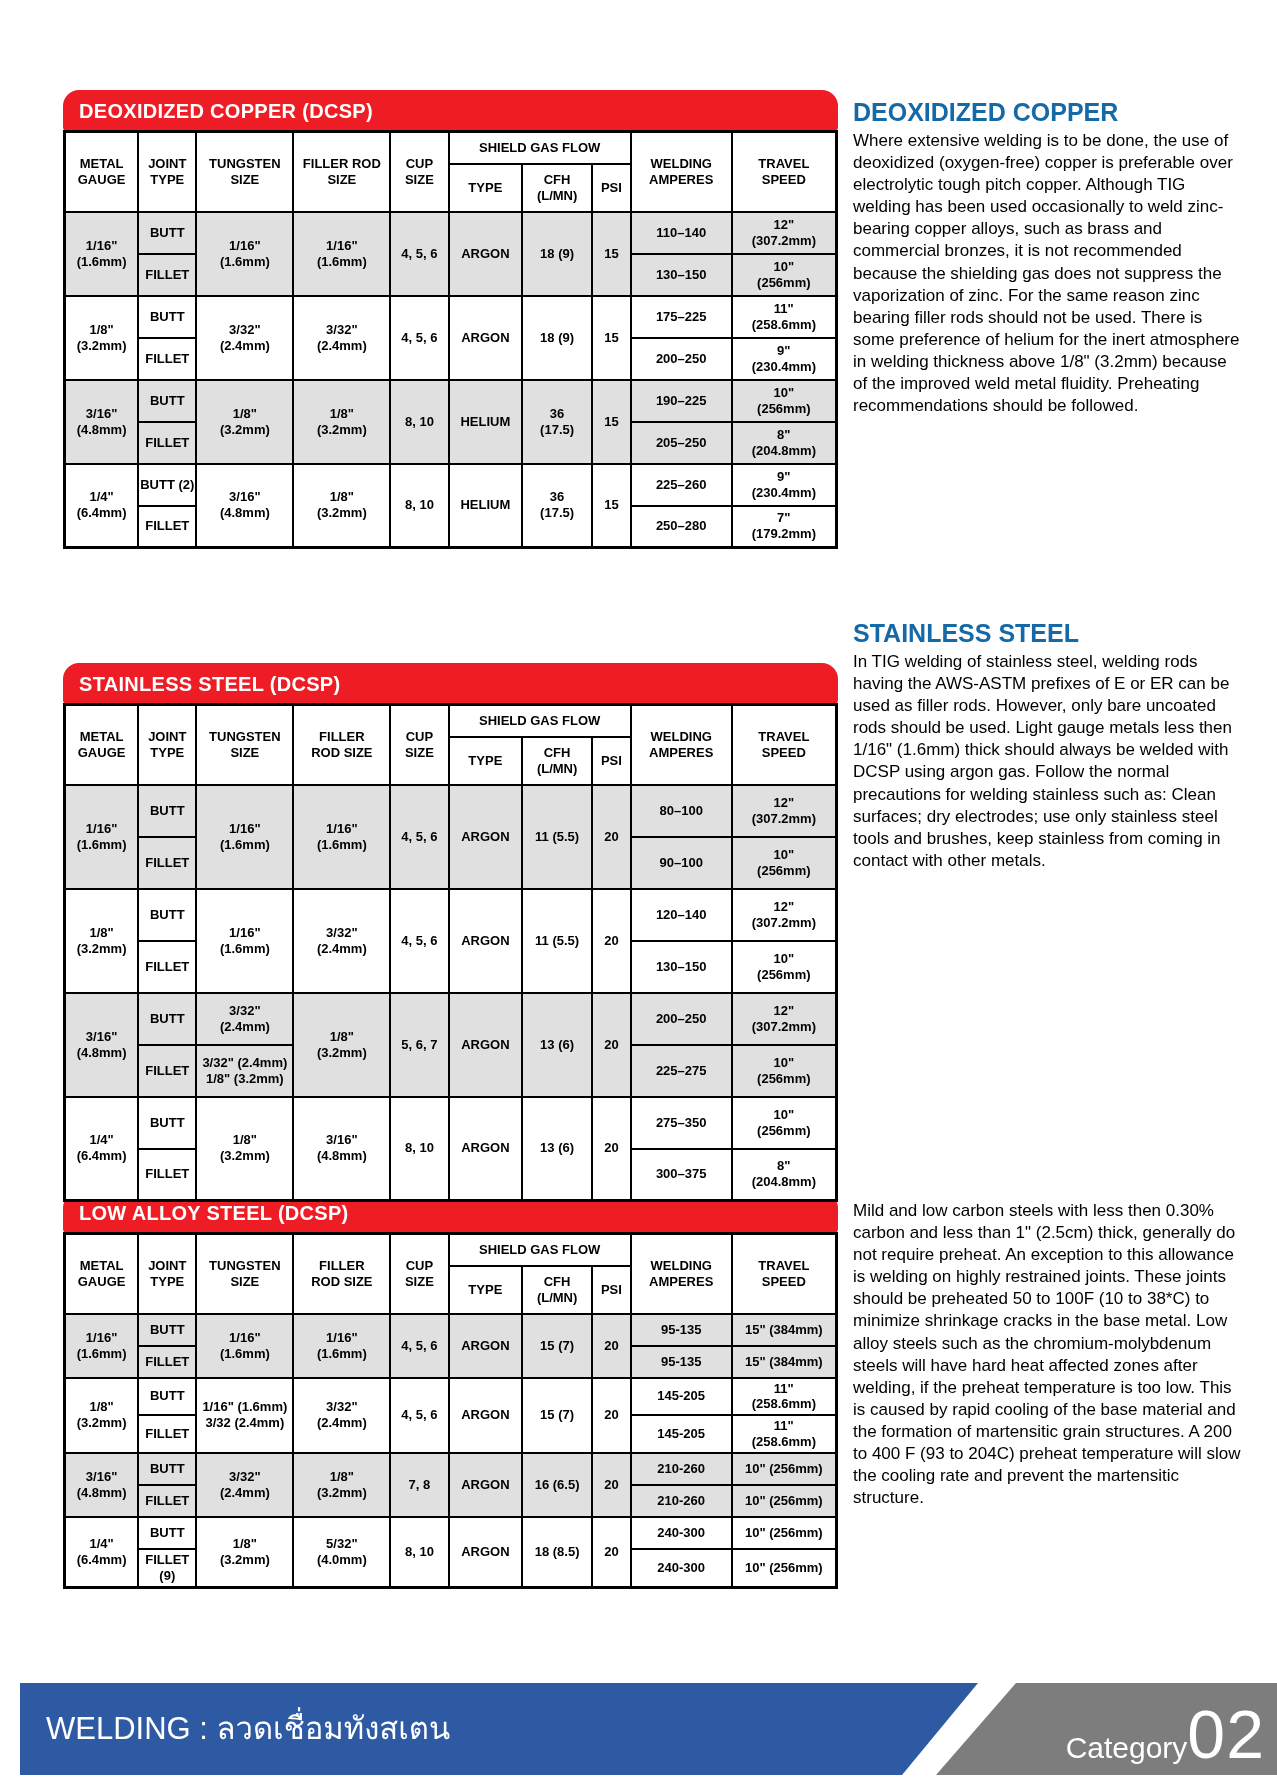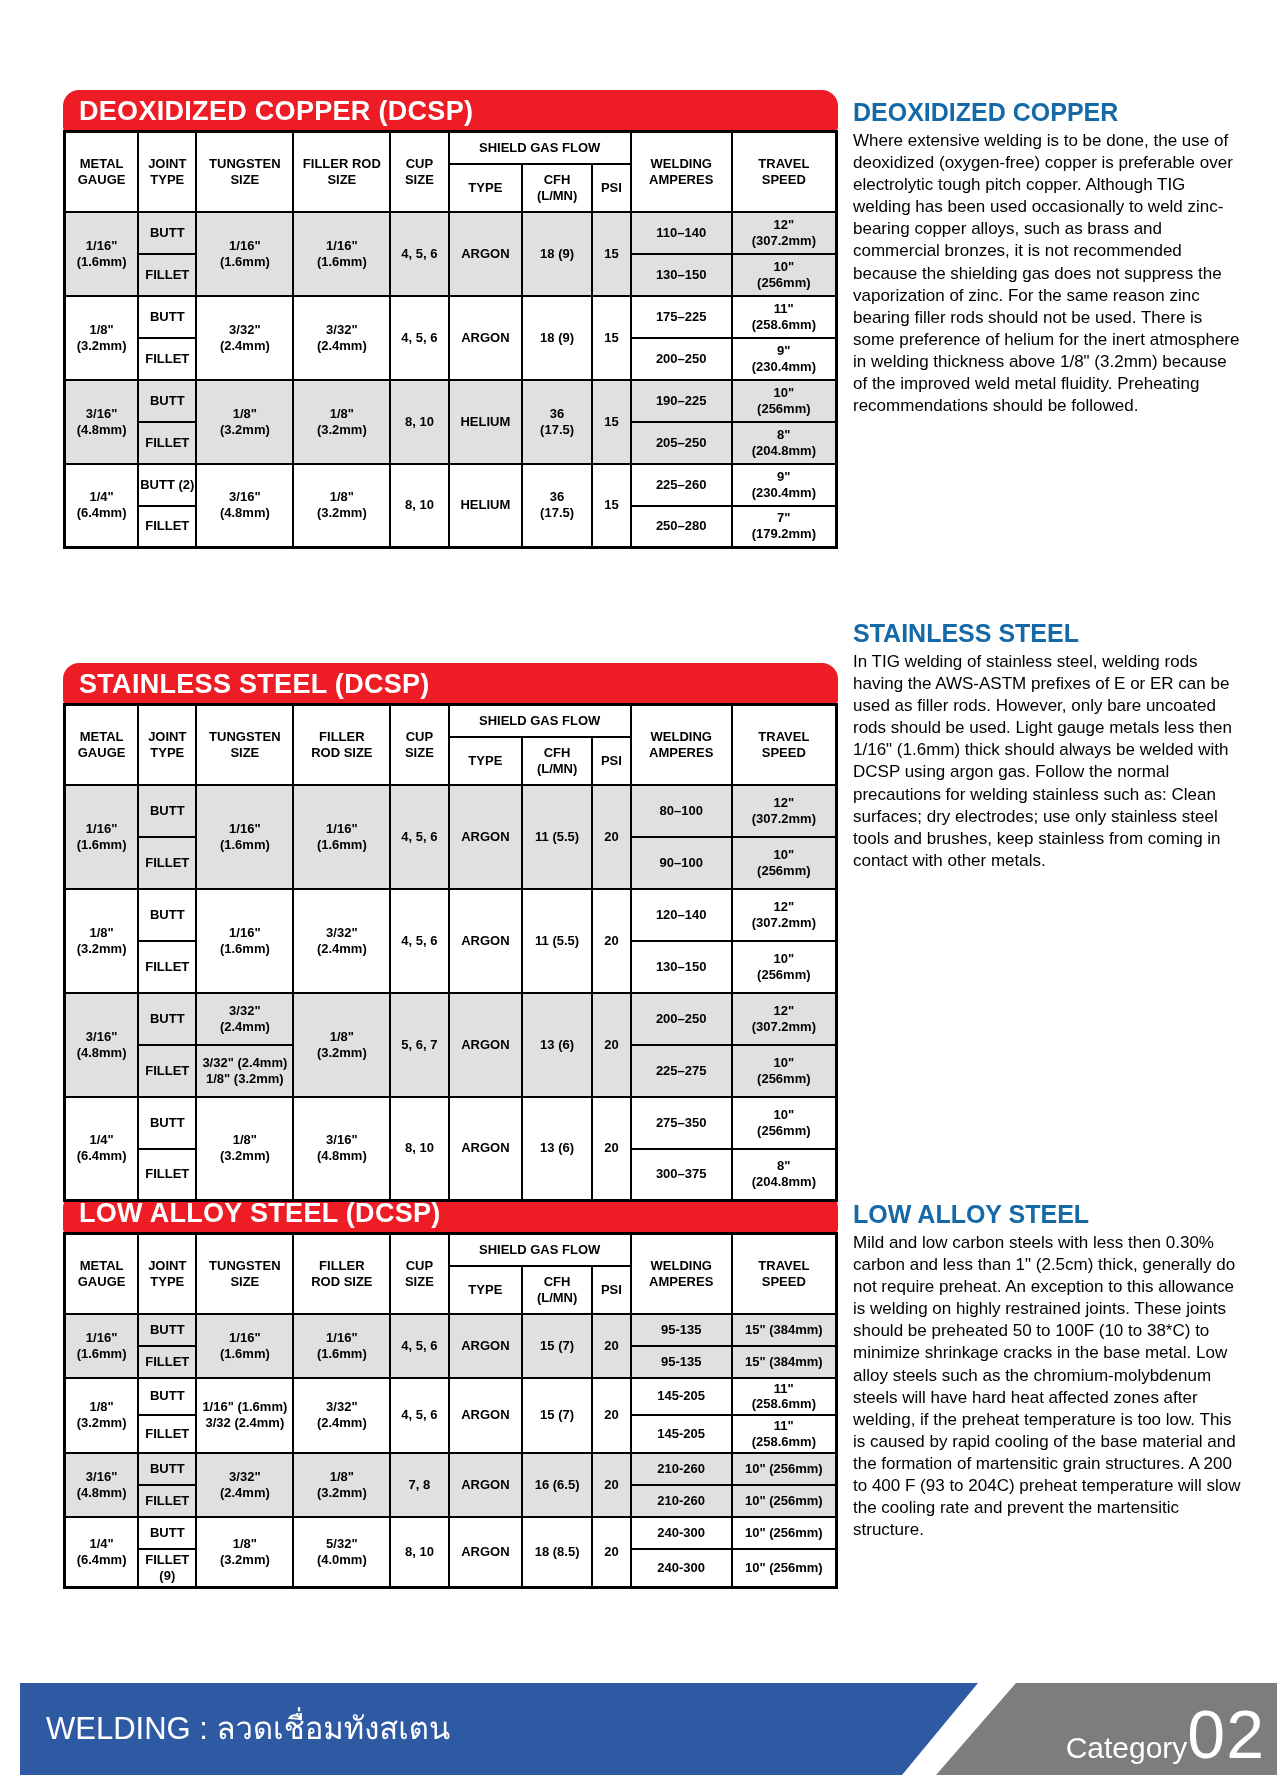--- a/index.html
+++ b/index.html
@@ -4,21 +4,21 @@
 <style>
   * { margin:0; padding:0; box-sizing:border-box; }
   html,body { background:#ffffff; }
   body {
     width:1277px; height:1790px; position:relative; overflow:hidden;
     font-family:"Liberation Sans","DejaVu Sans",sans-serif;
   }
   .block { position:absolute; left:0; top:0; width:1277px; }
   .table-col { position:absolute; left:63px; width:775px; }
   .red-bar {
-    background:#ee1c25; color:#ffffff; font-weight:bold; font-size:27px;
+    background:#ee1c25; color:#ffffff; font-weight:bold; font-size:20px;
     height:42px; line-height:42px; padding-left:16px;
     border-radius:16px 16px 5px 5px; letter-spacing:.3px;
     position:relative; z-index:1;
   }
   table.spec {
     border-collapse:collapse; width:775px; table-layout:fixed;
     background:#ffffff; border:3px solid #000; margin-top:-2px;
     position:relative; z-index:2;
   }
   table.spec th, table.spec td {
@@ -476,21 +476,20 @@
               <tr>
                 <td>FILLET (9)</td>
                 <td>240-300</td>
                 <td>10" (256mm)</td>
               </tr>
             </tbody>
           </table>
         </div>
     </div>
     <div class="article" style="top:1200px">
-      <h2>LOW ALLOY STEEL</h2>
       <p>Mild and low carbon steels with less then 0.30% carbon and less than 1" (2.5cm) thick, generally do not require preheat. An exception to this allowance is welding on highly restrained joints. These joints should be preheated 50 to 100F (10 to 38*C) to minimize shrinkage cracks in the base metal. Low alloy steels such as the chromium-molybdenum steels will have hard heat affected zones after welding, if the preheat temperature is too low. This is caused by rapid cooling of the base material and the formation of martensitic grain structures. A 200 to 400 F (93 to 204C) preheat temperature will slow the cooling rate and prevent the martensitic structure.</p>
     </div>
   </div>
 
   <div class="footer">
     <div class="footer-blue">
       <span>WELDING : ลวดเชื่อมทังสเตน</span>
     </div>
     <div class="footer-gray">
       <div class="footer-gray-inner">

